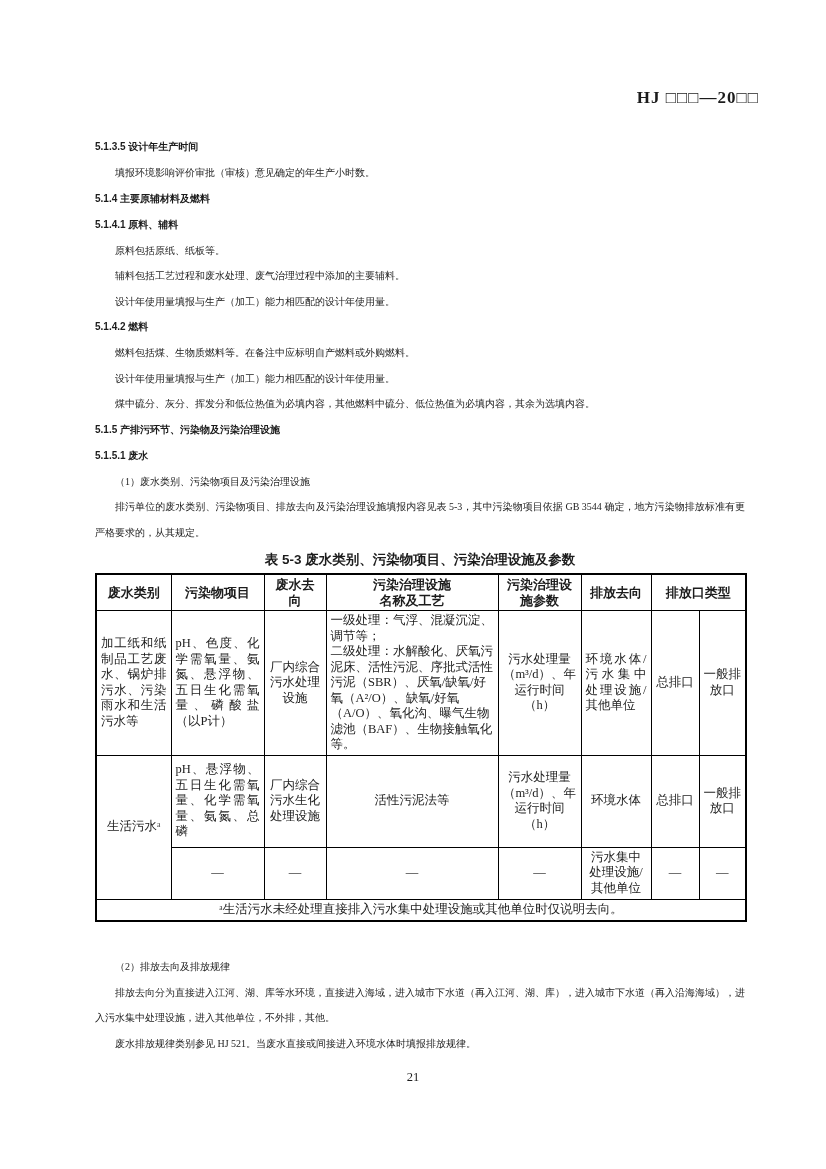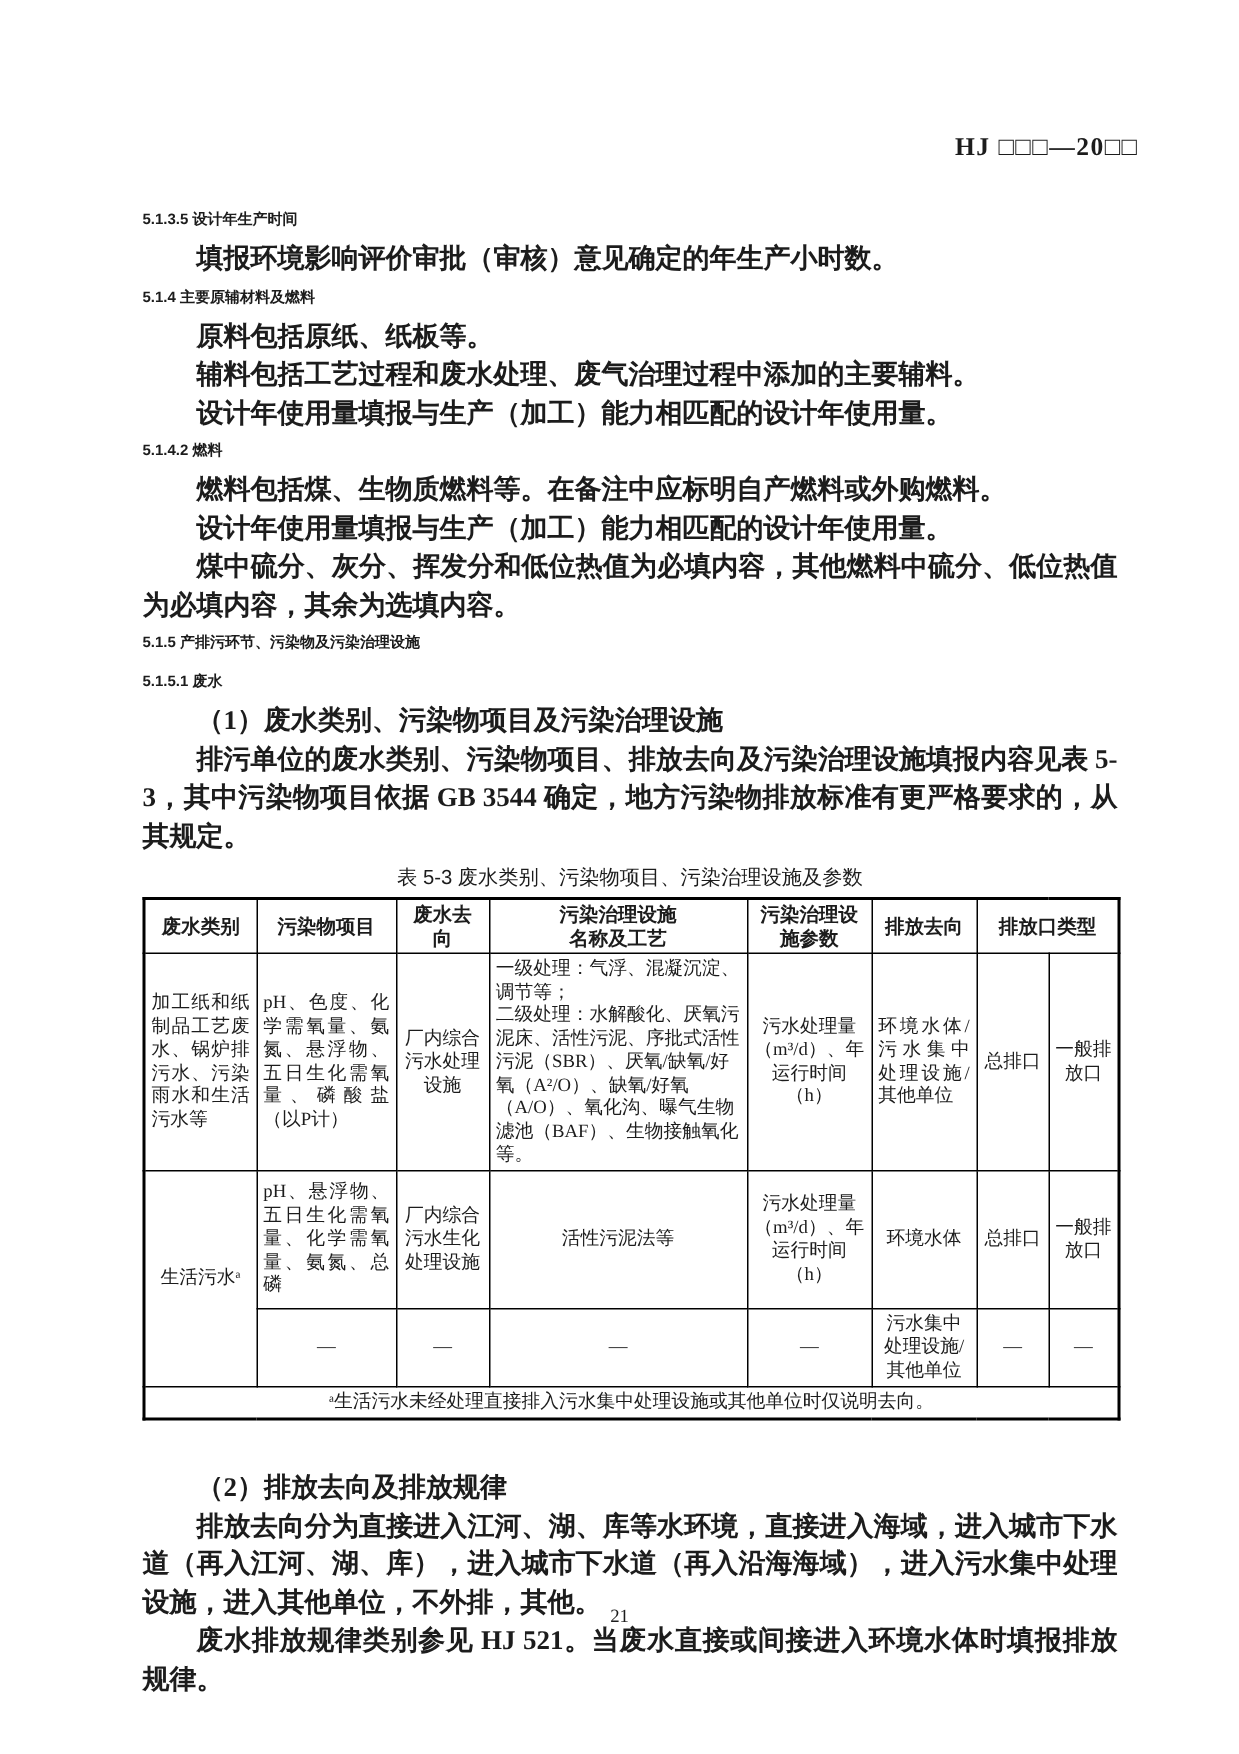--- a/index.html
+++ b/index.html
@@ -26,30 +26,29 @@
     margin:0 -14px 26px 0;
   }
   .h{
     font-family:"Liberation Sans","DejaVu Sans",sans-serif;
     font-weight:bold;
     font-size:10px;
     line-height:26px;
     margin:0;
   }
   .p{
-    font-size:18px;
+    font-size:10px;
     line-height:25.5px;
     text-align:justify;
     text-indent:2em;
     margin:0;
-    font-weight:bold;
   }
   .tbl-title{
     font-family:"Liberation Sans","DejaVu Sans",sans-serif;
-    font-weight:normal;
+    font-weight:bold;
     font-size:13.5px;
     text-align:center;
     margin:6px 0 4px 0;
   }
   table.t53{
     border-collapse:collapse;
     width:650px;
     table-layout:fixed;
     border:2px solid #000;
   }
@@ -96,20 +95,21 @@
 
 <div id="page">
   <div id="content">
 
     <div class="doc-number">HJ □□□—20□□</div>
 
     <p class="h">5.1.3.5 设计年生产时间</p>
     <p class="p">填报环境影响评价审批（审核）意见确定的年生产小时数。</p>
 
     <p class="h">5.1.4 主要原辅材料及燃料</p>
+    <p class="h">5.1.4.1 原料、辅料</p>
     <p class="p">原料包括原纸、纸板等。</p>
     <p class="p">辅料包括工艺过程和废水处理、废气治理过程中添加的主要辅料。</p>
     <p class="p">设计年使用量填报与生产（加工）能力相匹配的设计年使用量。</p>
 
     <p class="h">5.1.4.2 燃料</p>
     <p class="p">燃料包括煤、生物质燃料等。在备注中应标明自产燃料或外购燃料。</p>
     <p class="p">设计年使用量填报与生产（加工）能力相匹配的设计年使用量。</p>
     <p class="p">煤中硫分、灰分、挥发分和低位热值为必填内容，其他燃料中硫分、低位热值为必填内容，其余为选填内容。</p>
 
     <p class="h">5.1.5 产排污环节、污染物及污染治理设施</p>

